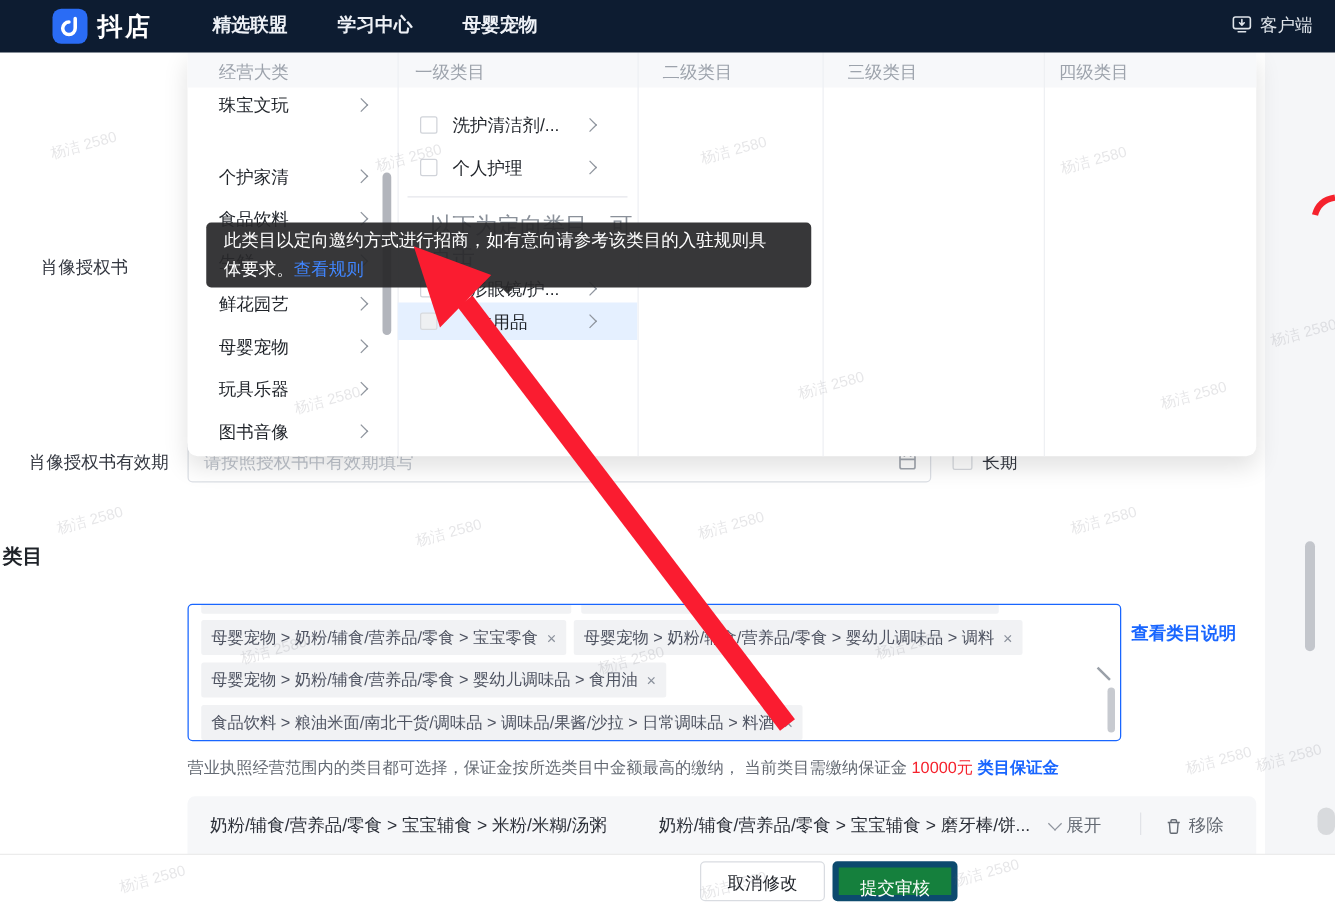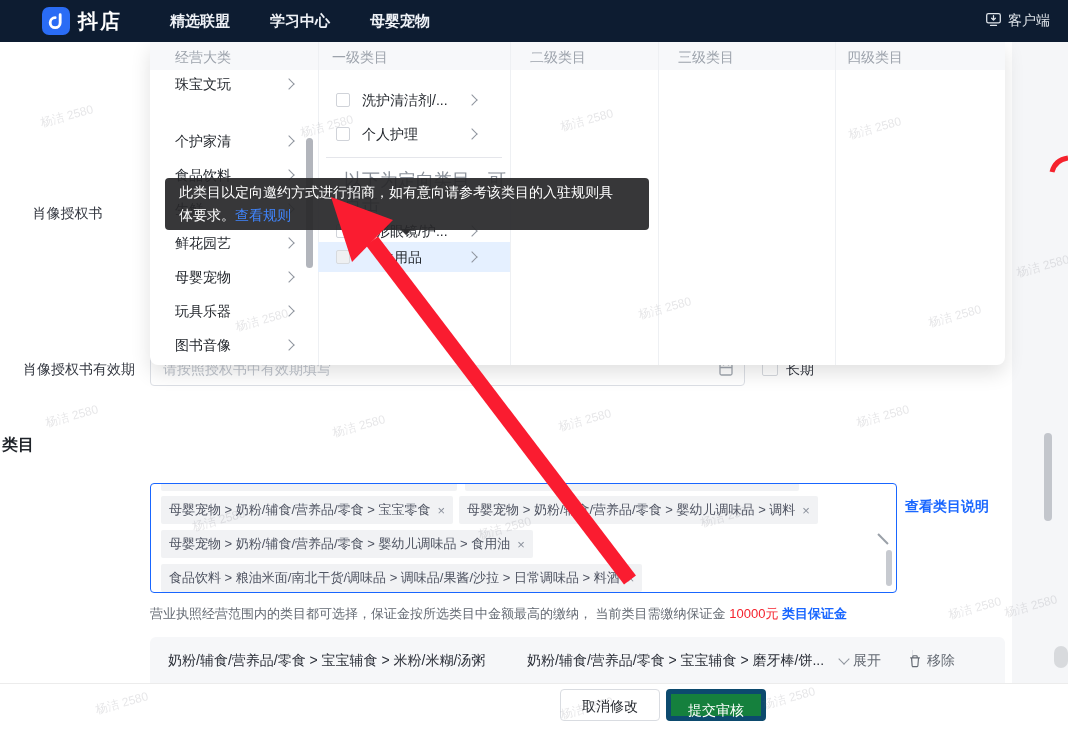--- a/index.html
+++ b/index.html
@@ -173,21 +173,21 @@
 </div>
 
 <div class="paths-bar">
   <div class="path-text" style="left:18px;">奶粉/辅食/营养品/零食 &gt; 宝宝辅食 &gt; 米粉/米糊/汤粥</div>
   <div class="path-text" style="left:377px;">奶粉/辅食/营养品/零食 &gt; 宝宝辅食 &gt; 磨牙棒/饼...</div>
   <div class="bar-ctrl" style="left:690px;justify-content:space-between;">
     <span class="chev-down"></span>
     <span>展开</span>
   </div>
   <div class="bar-divider"></div>
-  <div class="bar-ctrl" style="left:758px;">
+  <div class="bar-ctrl" style="left:782px;">
     <svg width="14" height="14" viewBox="0 0 16 16" fill="none" stroke="#646a73" stroke-width="1.3">
       <path d="M2.5 4.5h11M5.5 4.5V3a1 1 0 0 1 1-1h3a1 1 0 0 1 1 1v1.5M4 4.5l.7 9a1 1 0 0 0 1 .9h4.6a1 1 0 0 0 1-.9l.7-9"></path>
     </svg>
     <span>移除</span>
   </div>
 </div>
 
 <div class="panel">
   <div class="panel-head"></div>
   <div class="col-head" style="left:25px;">经营大类</div>

